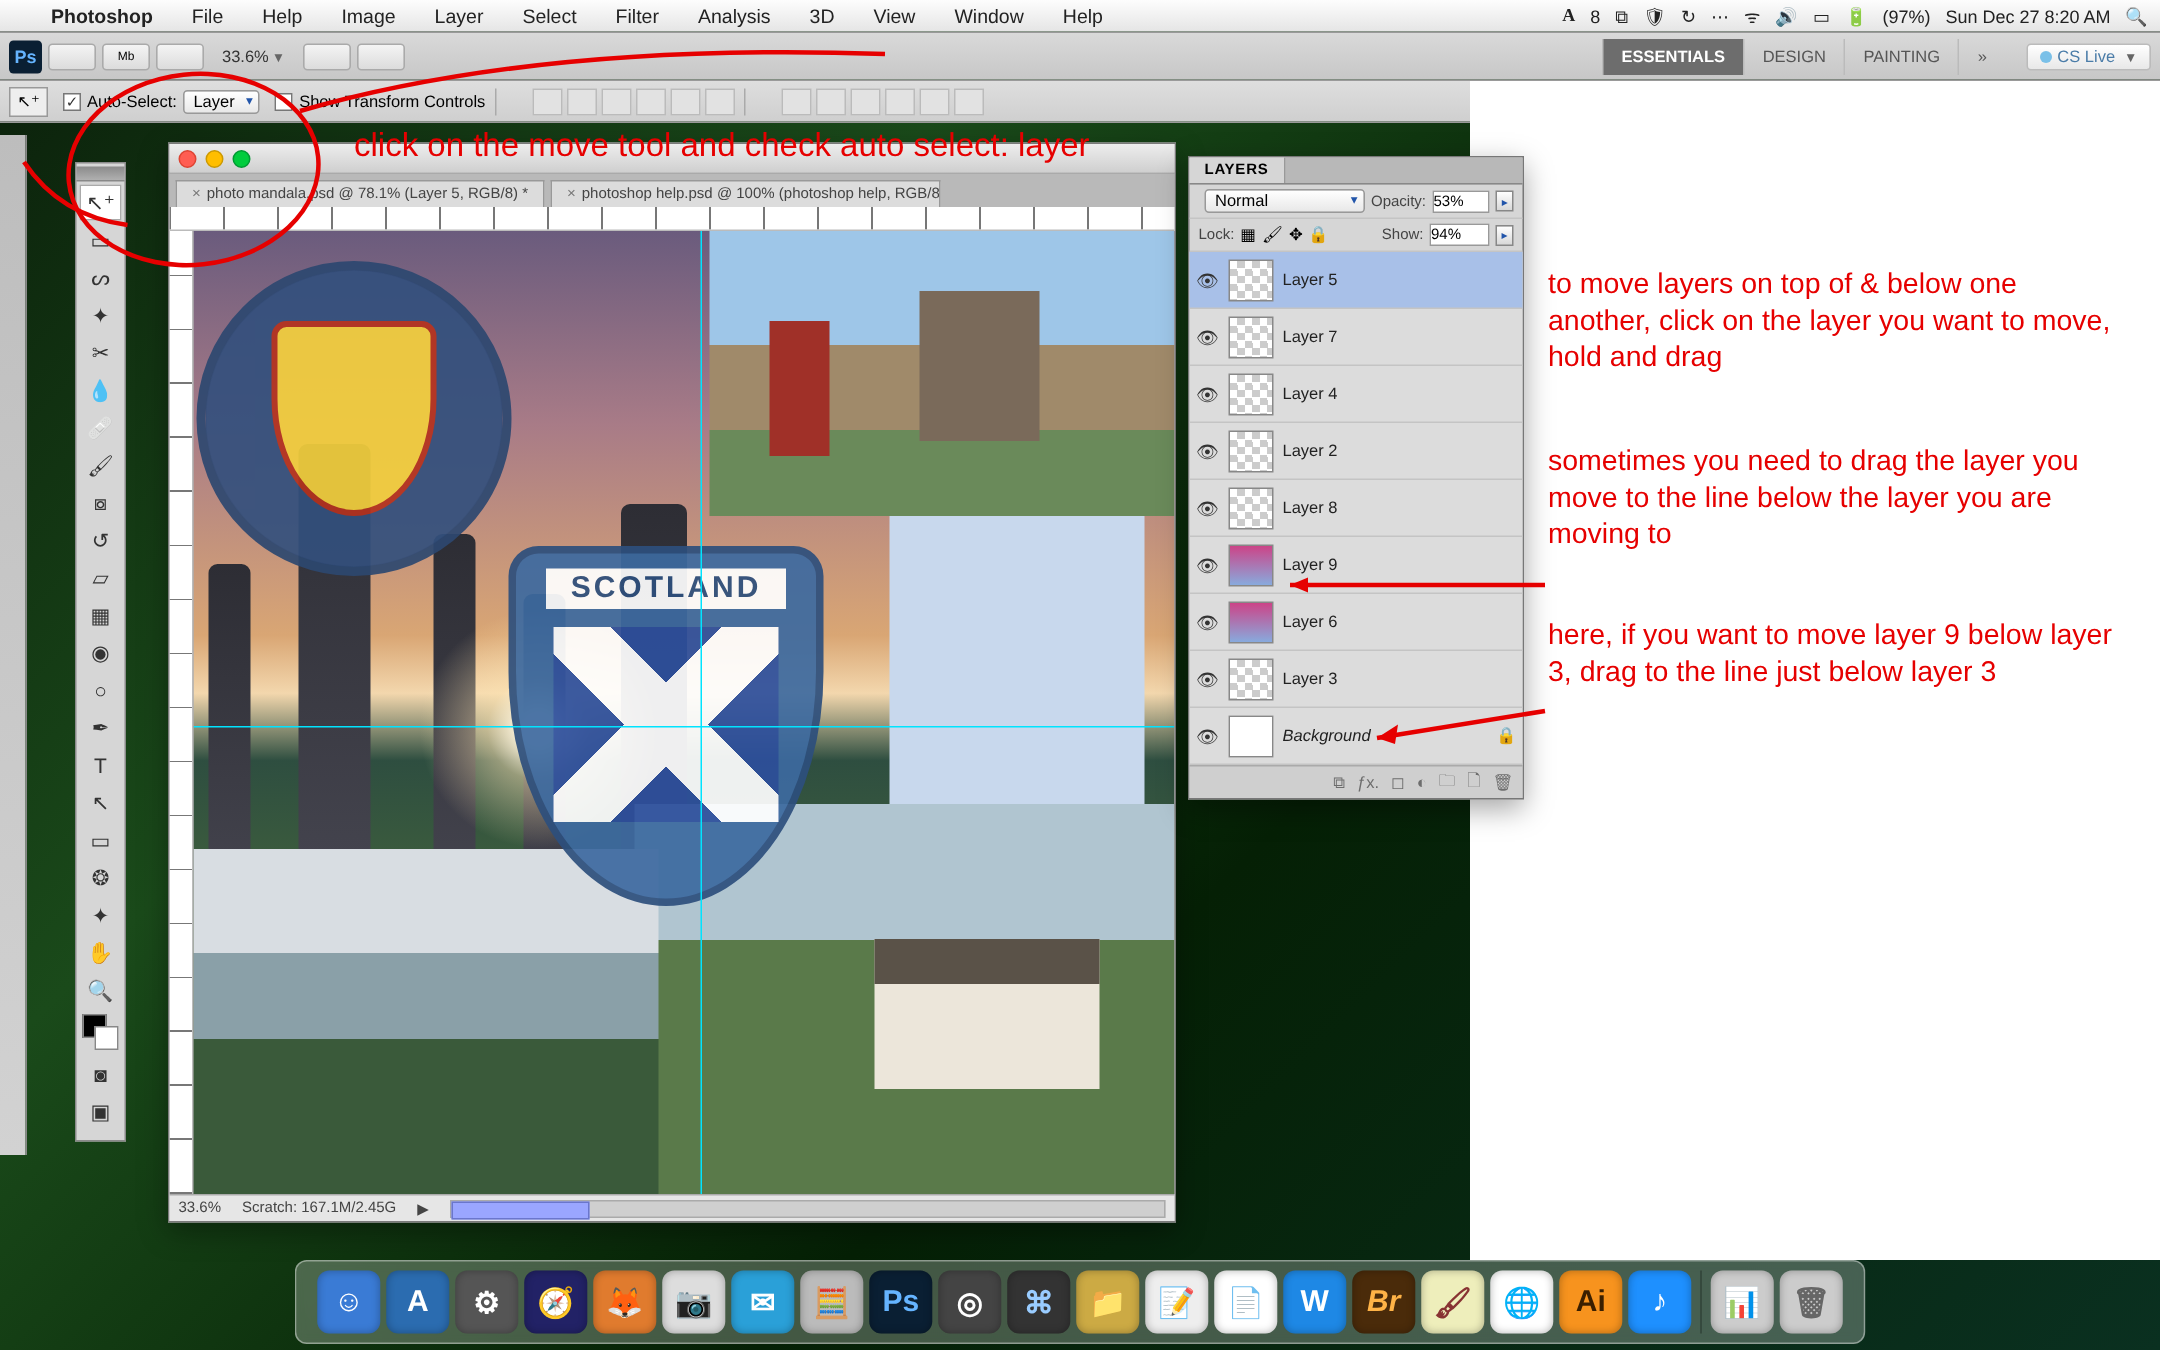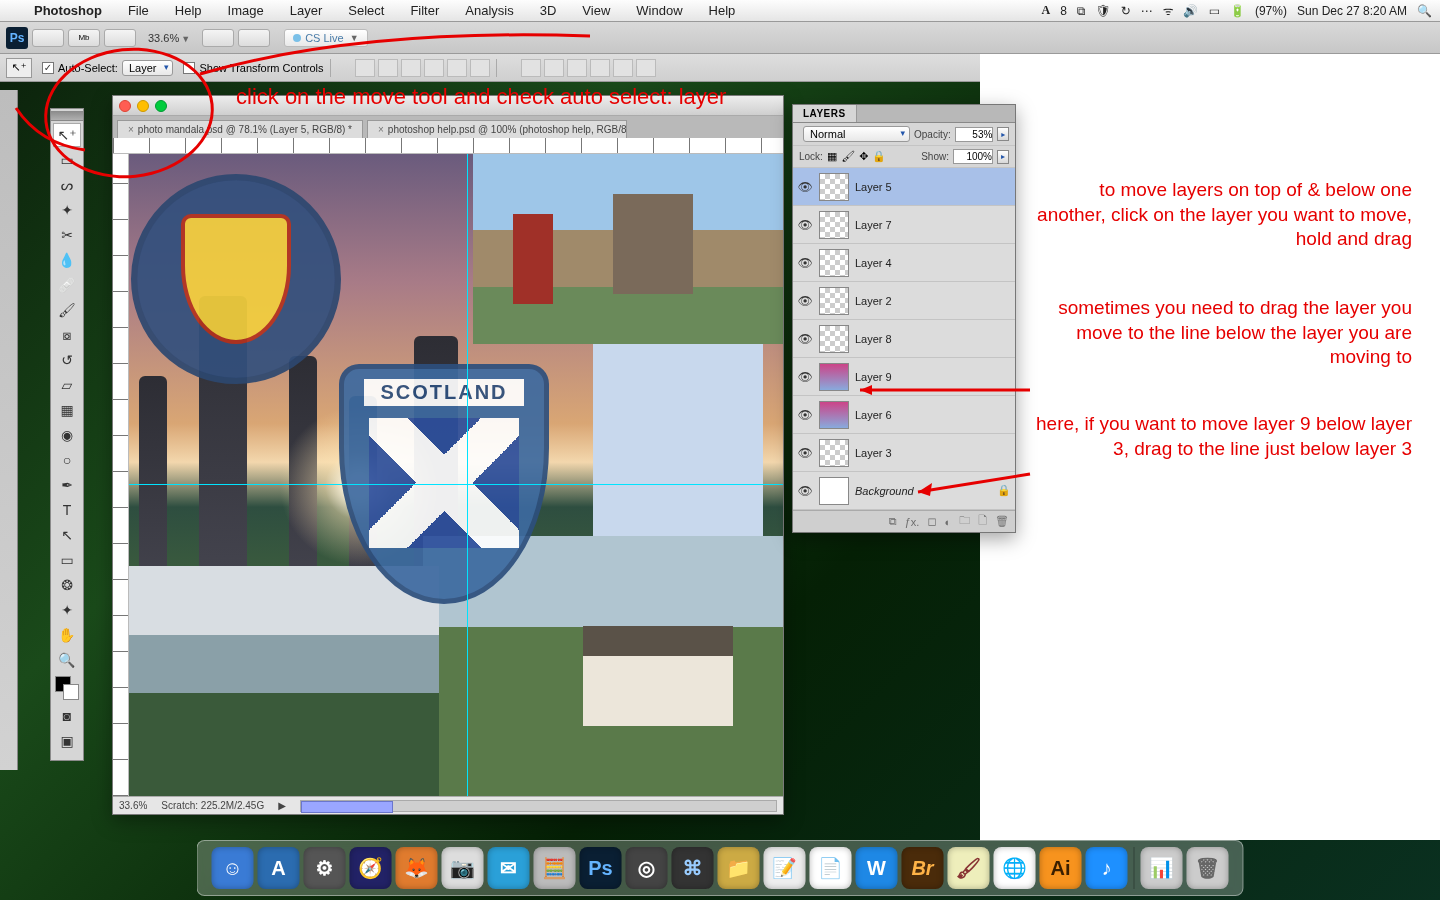--- a/index.html
+++ b/index.html
@@ -86,40 +86,40 @@
 .doc-status { height: 18px; background: #e6e6e6; border-top: 1px solid #aaa; font-size: 10px; color: #444; display: flex; align-items: center; padding: 0 6px; gap: 14px; }
 .status-scroll { flex:1; height:12px; background:#cfcfcf; border:1px solid #aaa; position:relative;}
 .status-scroll::after{content:"";position:absolute;left:0;width:90px;height:100%;background:#9aa6ff;border:1px solid #6a76cc;}
 
 
 #layerspanel { position:absolute; top:104px; left:792px; width:224px; background:#d6d6d6; border:1px solid #777; box-shadow:0 6px 18px rgba(0,0,0,.35); z-index:36; font-size:11px; }
 #layerspanel .ptab { background:#b8b8b8; border-bottom:1px solid #888; padding:0;}
 #layerspanel .ptab span { display:inline-block; background:#d6d6d6; padding:3px 10px; border-right:1px solid #999; font-weight:bold; font-size:10px; letter-spacing:.5px;}
 .prow { display:flex; align-items:center; padding:3px 6px; gap:4px; border-bottom:1px solid #c4c4c4;}
 .prow .lbl{font-size:10px; color:#444;}
-.prow .numbox{ width:40px; border:1px solid #999; background:#fff; font-size:10px; text-align:right; padding:1px 0;}
+.prow .numbox{ width:40px; border:1px solid #999; background:#fff; font-size:10px; text-align:left; padding:1px 0;}
 .prow .arrow{width:12px;height:14px;background:linear-gradient(#fff,#d8d8d8);border:1px solid #888;display:flex;align-items:center;justify-content:center;color:#2255aa;font-size:8px;}
 .layer-list { max-height: 420px; background:#dcdcdc; }
 .layer { display:flex; align-items:center; height:38px; border-bottom:1px solid #c4c4c4; padding:0 4px; gap:6px;}
 .layer.selected { background:#a8c0e8; }
 .eye { width:16px; text-align:center; font-size:12px; color:#333;}
 .thumb { width:30px; height:28px; border:1px solid #888; background:
   repeating-conic-gradient(#ccc 0 25%,#fff 0 50%) 0 0/10px 10px;}
 .thumb.white{background:#fff;}
 .thumb.img{background:linear-gradient(#c48,#8ad);}
 .lname { font-size:11px; color:#222;}
 .lname.bg{ font-style:italic;}
 .lock { margin-left:auto; font-size:11px; color:#555;}
 .pfoot { height:22px; background:#cfcfcf; border-top:1px solid #aaa; display:flex; align-items:center; justify-content:flex-end; gap:8px; padding:0 6px; font-size:11px; color:#555;}
 .pfoot span{opacity:.8;}
 
 
 .annot { position:absolute; color:#e60000; font-family: Arial, sans-serif; z-index:45; }
 .annot.big { font-size:22px; line-height:1.15; }
-.annot.para { font-size:19px; line-height:1.3; width:380px;text-align:right;}
+.annot.para { font-size:19px; line-height:1.3; width:380px;}
 #ring { position:absolute; border:3px solid #e60000; border-radius:50%; width:170px; height:130px; top:48px; left:44px; z-index:44; transform:rotate(-6deg);}
 svg.annot-svg{position:absolute; z-index:44; overflow:visible;}
 
 
 #dock { position:absolute; bottom:4px; left:50%; transform:translateX(-50%); display:flex; gap:4px; padding:6px 14px; background:rgba(255,255,255,.25); border:1px solid rgba(255,255,255,.4); border-radius:8px; backdrop-filter:blur(4px); z-index:60;}
 .dicon { width:42px; height:42px; border-radius:8px; display:flex; align-items:center; justify-content:center; font-size:20px; color:#fff; font-weight:bold; box-shadow:inset 0 0 6px rgba(0,0,0,.3);}
 .dock-sep{width:1px;height:42px;background:rgba(0,0,0,.3);margin:0 2px;}
 
 
 #whitebg{position:absolute;top:54px;left:980px;right:0;bottom:60px;background:#fff;z-index:30;}
@@ -161,20 +161,26 @@
 </div>
 
 <div id="ps-top">
   <div class="ps-logo">Ps</div>
   <div class="topbtn"></div>
   <div class="topbtn" style="font-size:8px;display:flex;align-items:center;justify-content:center;">Mb</div>
   <div class="topbtn"></div>
   <div class="zoom"><span>33.6%</span><span class="chev">▼</span></div>
   <div class="topbtn" style="margin-left:12px;"></div>
   <div class="topbtn"></div>
+  <div class="workspace-tabs">
+    <div class="ws active">ESSENTIALS</div>
+    <div class="ws">DESIGN</div>
+    <div class="ws">PAINTING</div>
+    <div class="ws">»</div>
+  </div>
   <div class="cslive">
       <span class="dot"></span>
       <span>CS Live</span>
       <span class="chev">▼</span>
     </div>
 </div>
 
 <div id="optbar">
   <div class="tool-ind">↖⁺</div>
   <span class="checkbox checked"></span>
@@ -275,21 +281,21 @@
           <div class="lab">SCOTLAND</div>
           <div class="salt"></div>
         </div>
         <div class="guide-v" style="left:338px;"></div>
         <div class="guide-h" style="top:330px;"></div>
       </div>
     </div>
   </div>
   <div class="doc-status">
     <span>33.6%</span>
-    <span>Scratch: 225.2M/2.45G</span>
+    <span>Scratch: 167.1M/2.45G</span>
     <span>▶</span>
     <div class="status-scroll"></div>
   </div>
 </div>
 
 <div id="whitebg"></div>
 
 <div id="layerspanel">
   <div class="ptab"><span>LAYERS</span></div>
   <div class="prow">
@@ -298,21 +304,21 @@
     <span class="numbox">53%</span>
     <span class="arrow">▸</span>
   </div>
   <div class="prow">
     <span class="lbl">Lock:</span>
     <span>▦</span>
     <span>🖌</span>
     <span>✥</span>
     <span>🔒</span>
     <span class="lbl" style="margin-left:auto">Show:</span>
-    <span class="numbox">100%</span>
+    <span class="numbox">94%</span>
     <span class="arrow">▸</span>
   </div>
   <div class="layer-list" id="layer-list">
       <div class="layer selected">
         <span class="eye">👁</span>
         <span class="thumb "></span>
         <span class="lname ">Layer 5</span>
       </div>
       <div class="layer">
         <span class="eye">👁</span>

